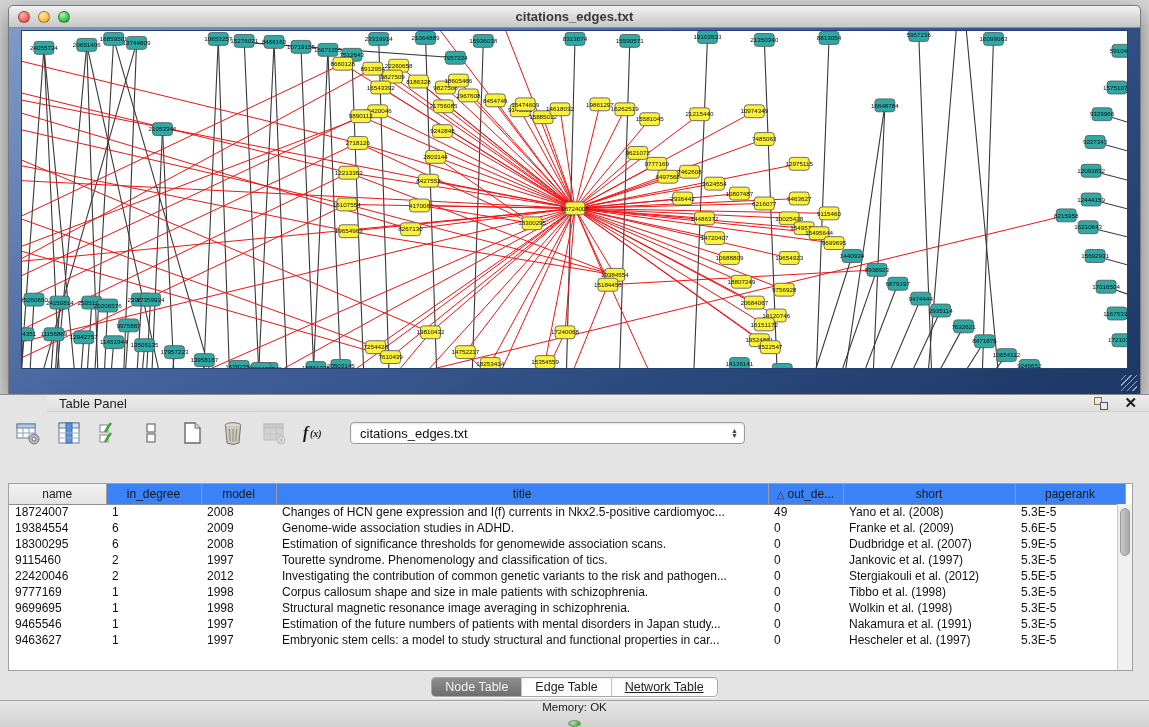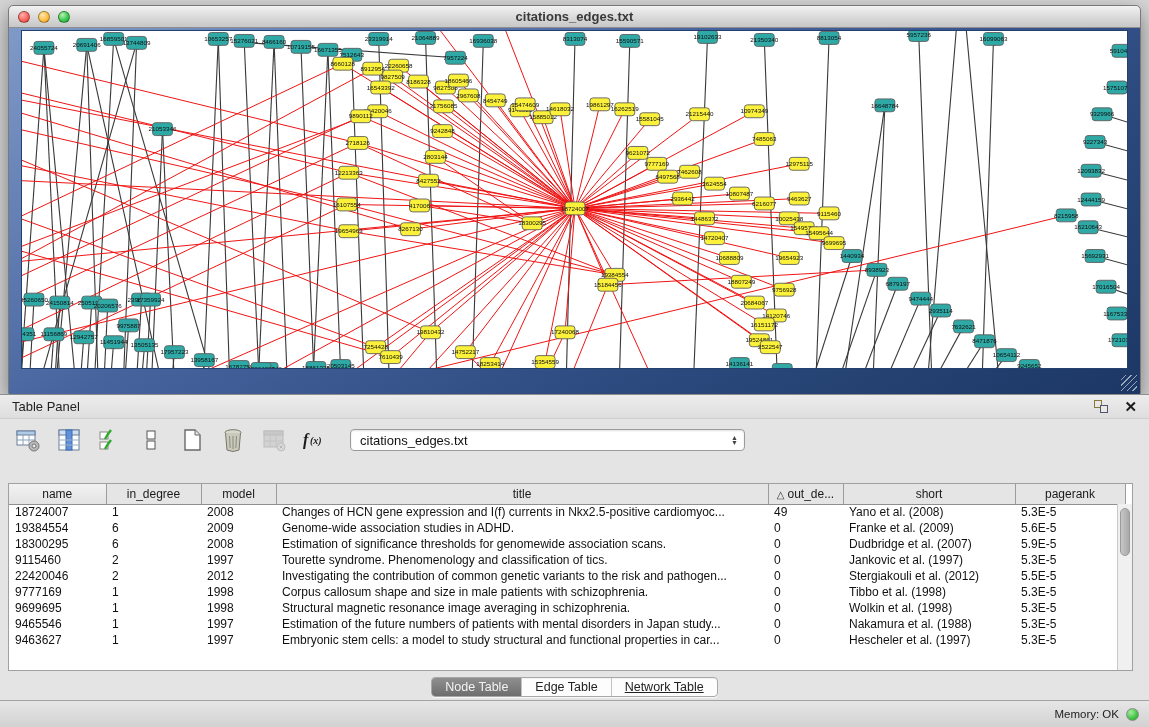--- a/index.html
+++ b/index.html
@@ -21,22 +21,22 @@
   .net-frame { height:366px; background:linear-gradient(150deg,#7f9ac8 0%,#46639e 40%,#2c4a7e 70%,#1c3764 100%);
     padding:2px 12px 25px 12px; position:relative; }
   .net-canvas-wrap { width:100%; height:100%; background:#fff; border:1px solid #24406f; overflow:hidden; }
   .net-canvas-wrap svg { display:block; width:100%; height:100%; }
   .resize-grip { position:absolute; right:3px; bottom:3px; width:16px; height:16px;
     background:repeating-linear-gradient(135deg, transparent 0 3px, rgba(255,255,255,.55) 3px 4px); }
 
   
   .table-panel { position:absolute; left:0; top:394px; width:1149px; height:306px;
     background:#e4e4e4; border-top:1px solid #8d8d8d; }
-  .panel-header { height:24px; display:flex; align-items:center; padding:0 12px;
-    background:linear-gradient(#ededed,#dedede); border-bottom:1px solid #cfcfcf; }
+  .panel-header { height:17px; display:flex; align-items:center; padding:0 12px;
+    background:linear-gradient(#ededed,#dedede); border-bottom:1px solid #cfcfcf;margin-left:47px; }
   .panel-title { font-size:13px; color:#222; }
   .panel-header .spacer { flex:1; }
   .float-icon { position:relative; width:14px; height:13px; margin-right:16px; cursor:pointer; }
   .float-icon .sq-back { position:absolute; left:0; top:0; width:8px; height:8px; border:1.5px solid #8a7a3a; }
   .float-icon .sq-front { position:absolute; right:0; bottom:0; width:8px; height:8px; border:1.5px solid #4a5578; background:#ece9df; }
   .close-icon { font-size:15px; font-weight:bold; color:#1c1c1c; line-height:14px; cursor:pointer; }
 
   .toolbar { height:42px; display:flex; align-items:center; padding:0 14px; gap:13px; }
   .tb-icon { width:28px; height:28px; display:flex; align-items:center; justify-content:center; cursor:pointer; }
   .tb-icon.disabled { opacity:.45; cursor:default; }
@@ -44,40 +44,40 @@
     display:flex; align-items:center; padding:0 6px 0 9px; box-shadow:inset 0 1px 2px rgba(0,0,0,.12); }
   .combo-text { flex:1; font-size:13px; color:#111; }
   .combo-arrows { display:flex; flex-direction:column; line-height:5px; font-size:7px; color:#444; }
 
   .table-wrap { position:absolute; left:8px; right:16px; top:88px; height:188px;
     background:#fff; border:1px solid #a0a0a0; overflow:hidden; }
   table.data { border-collapse:collapse; table-layout:fixed; width:1116px; }
   table.data th { height:20px; font-size:12px; font-weight:normal; color:#1a1a1a; text-align:center;
     border-right:1px solid #9c9c9c; border-bottom:1px solid #8f8f8f; overflow:hidden; white-space:nowrap; }
   th.th-gray { background:linear-gradient(#f2f2f2,#e3e3e3); }
-  th.th-blue { background:#e5e5e5; }
+  th.th-blue { background:#3b82f6; }
   th .sort-glyph { font-size:10px; margin-right:3px; color:#333; }
   table.data td { height:16px; font-size:12px; color:#111; white-space:nowrap; overflow:hidden; padding-left:6px; }
   td.c-name { padding-left:14px; }
   td.c-short { padding-left:14px; }
   .vscroll { position:absolute; right:0; top:20px; bottom:0; width:15px; background:#f0f0f0; border-left:1px solid #c9c9c9; }
   .vscroll .thumb { position:absolute; left:2px; top:4px; width:10px; height:48px; border-radius:5px;
     background:linear-gradient(90deg,#c7c7c7,#a9a9a9); border:1px solid #9a9a9a; }
 
   .tabs-row { position:absolute; left:0; right:0; top:282px; display:flex; justify-content:center; }
   .seg-control { display:flex; border:1px solid #a8a8a8; border-radius:4px; overflow:hidden; height:20px;
     box-shadow:0 1px 1px rgba(255,255,255,.8), inset 0 1px 1px rgba(0,0,0,.05); background:#fdfdfd; }
   .seg { font-size:12.5px; padding:2px 13px 12px; color:#222; border-right:1px solid #c2c2c2; cursor:pointer; }
   .seg:last-child { border-right:none;text-decoration:underline; }
   .seg.active { background:linear-gradient(#8f8f8f,#6e6e6e); color:#f3f3f3; }
 
   
   .status-bar { position:absolute; left:0; top:700px; width:1149px; height:27px;
     background:linear-gradient(#e6e6e6,#d2d2d2); border-top:1px solid #a3a3a3;
-    display:flex; align-items:center; justify-content:flex-end; padding:0 10px; gap:7px; }
+    display:flex; align-items:center; justify-content:flex-end; padding:0 10px; gap:7px;flex-direction:column; }
   .mem-label { font-size:11.5px; color:#222; }
   .mem-dot { width:13px; height:13px; border-radius:50%; border:1px solid #8b8b8b;
     background:radial-gradient(circle at 35% 30%,#a6eda0,#3cbf3c 65%,#2a9e2a); }
 </style>
 </head>
 <body>
 
 <div class="net-window">
   <div class="titlebar">
     <div class="lights">
@@ -996,21 +996,21 @@
             <td class="c-out_degree">0</td>
             <td class="c-short">Wolkin et al. (1998)</td>
             <td class="c-pagerank">5.3E-5</td>
           </tr>
           <tr>
             <td class="c-name">9465546</td>
             <td class="c-in_degree">1</td>
             <td class="c-year">1997</td>
             <td class="c-title">Estimation of the future numbers of patients with mental disorders in Japan study...</td>
             <td class="c-out_degree">0</td>
-            <td class="c-short">Nakamura et al. (1988)</td>
+            <td class="c-short">Nakamura et al. (1991)</td>
             <td class="c-pagerank">5.3E-5</td>
           </tr>
           <tr>
             <td class="c-name">9463627</td>
             <td class="c-in_degree">1</td>
             <td class="c-year">1997</td>
             <td class="c-title">Embryonic stem cells: a model to study structural and functional properties in car...</td>
             <td class="c-out_degree">0</td>
             <td class="c-short">Hescheler et al. (1997)</td>
             <td class="c-pagerank">5.3E-5</td>

